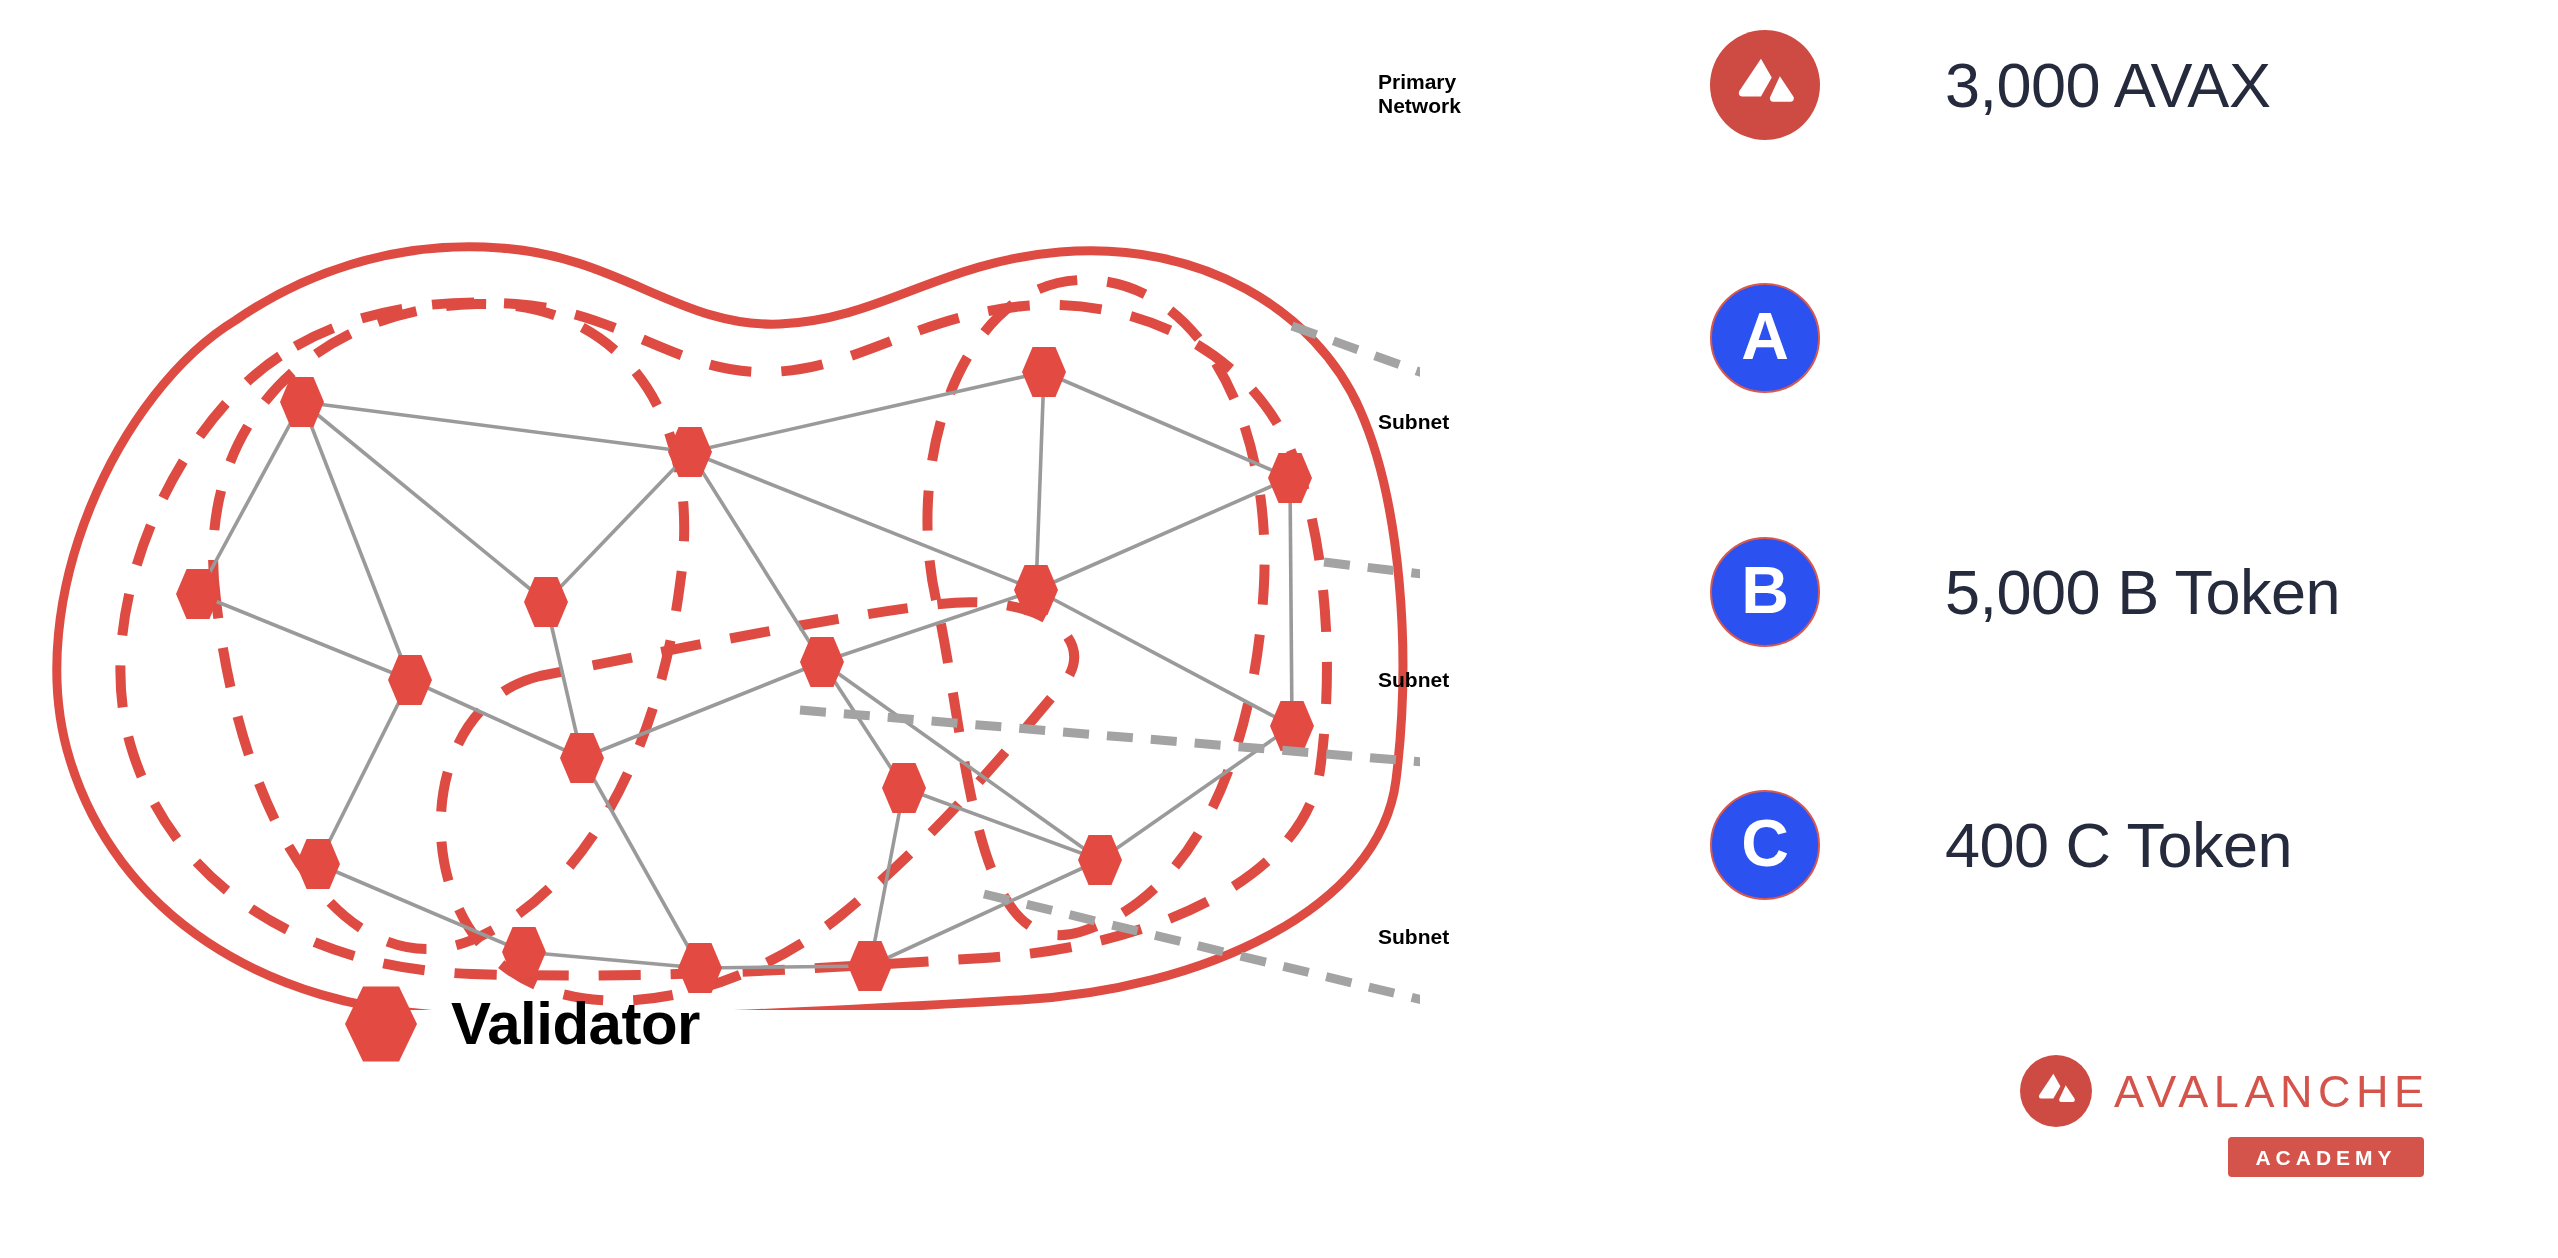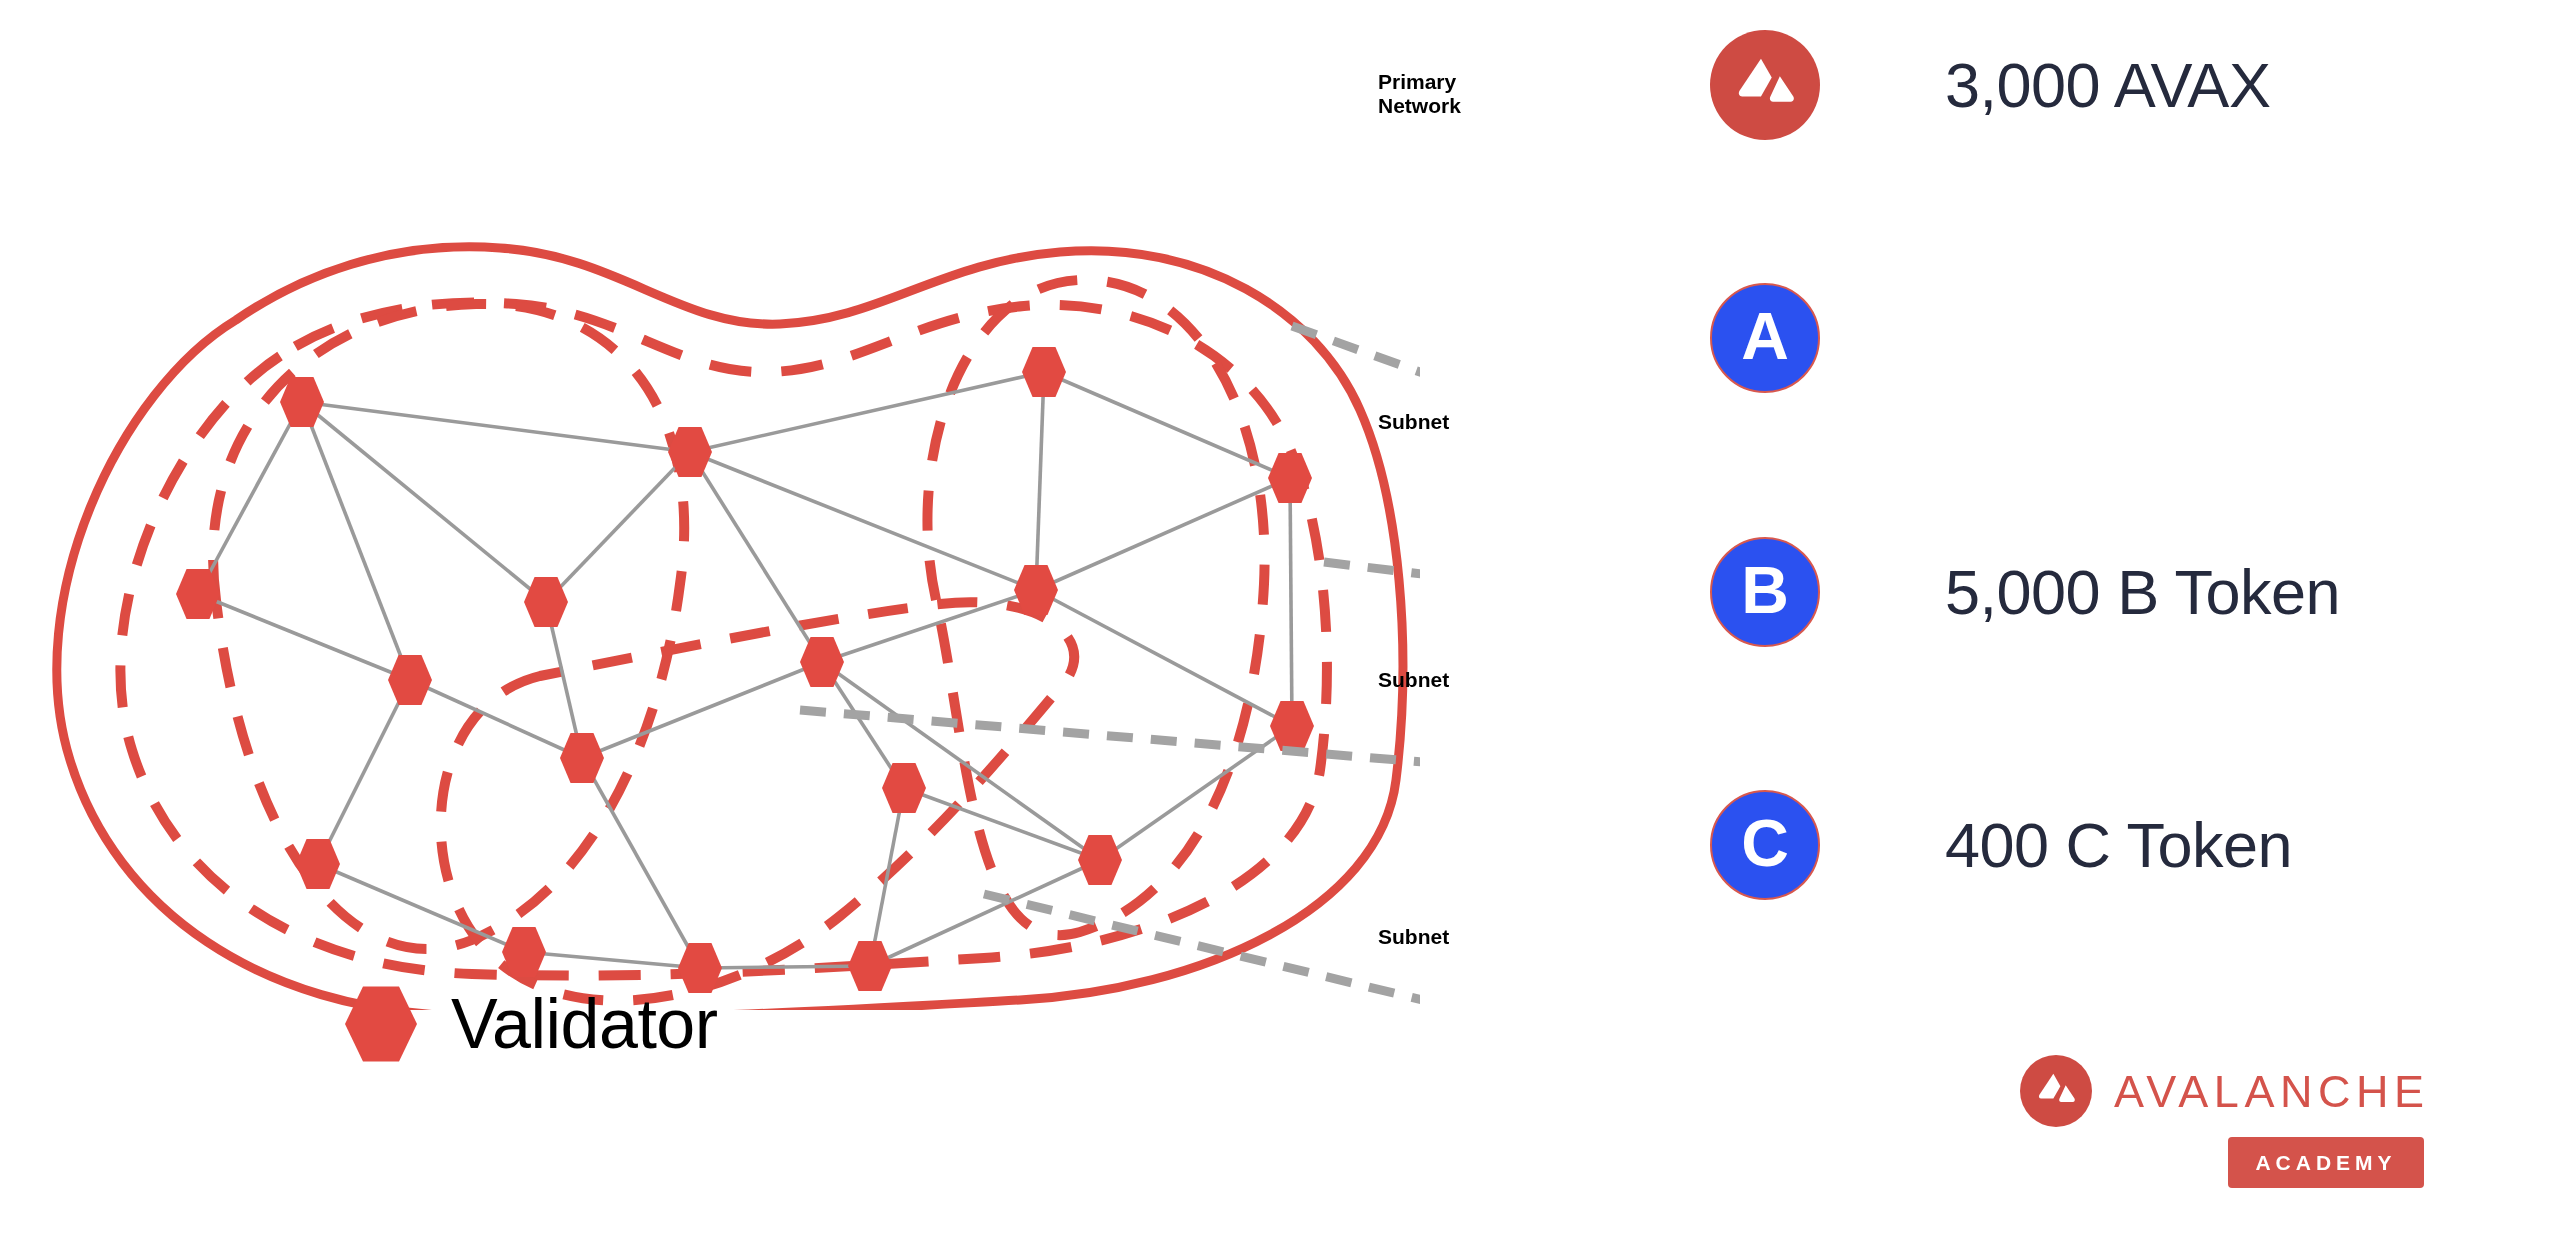--- a/index.html
+++ b/index.html
@@ -33,22 +33,22 @@
     align-items: center;
     gap: 34px;
   }
   #validator-legend .hex-swatch {
     width: 72px;
     height: 78px;
     background: #E24A42;
     clip-path: polygon(25% 2%, 75% 2%, 100% 50%, 75% 98%, 25% 98%, 0% 50%);
   }
   #validator-legend .legend-text {
-    font-size: 70px;
-    font-weight: 400;
+    font-size: 60px;
+    font-weight: 700;
     color: #000000;
     letter-spacing: -0.5px;
     line-height: 1;
   }
 
   
   .pointer-label {
     position: absolute;
     font-size: 21px;
     font-weight: 700;
@@ -138,21 +138,21 @@
     font-weight: 400;
     color: #D4534B;
     letter-spacing: 5.5px;
     line-height: 1;
     text-align: right;
   }
   #academy-logo .academy-badge {
     margin-top: 10px;
     margin-left: 208px;
     width: 196px;
-    height: 51px;
+    height: 40px;
     background: #D4534B;
     border-radius: 4px;
     display: flex;
     align-items: center;
     justify-content: center;
   }
   #academy-logo .academy-badge span {
     color: #ffffff;
     font-size: 21px;
     font-weight: 700;

